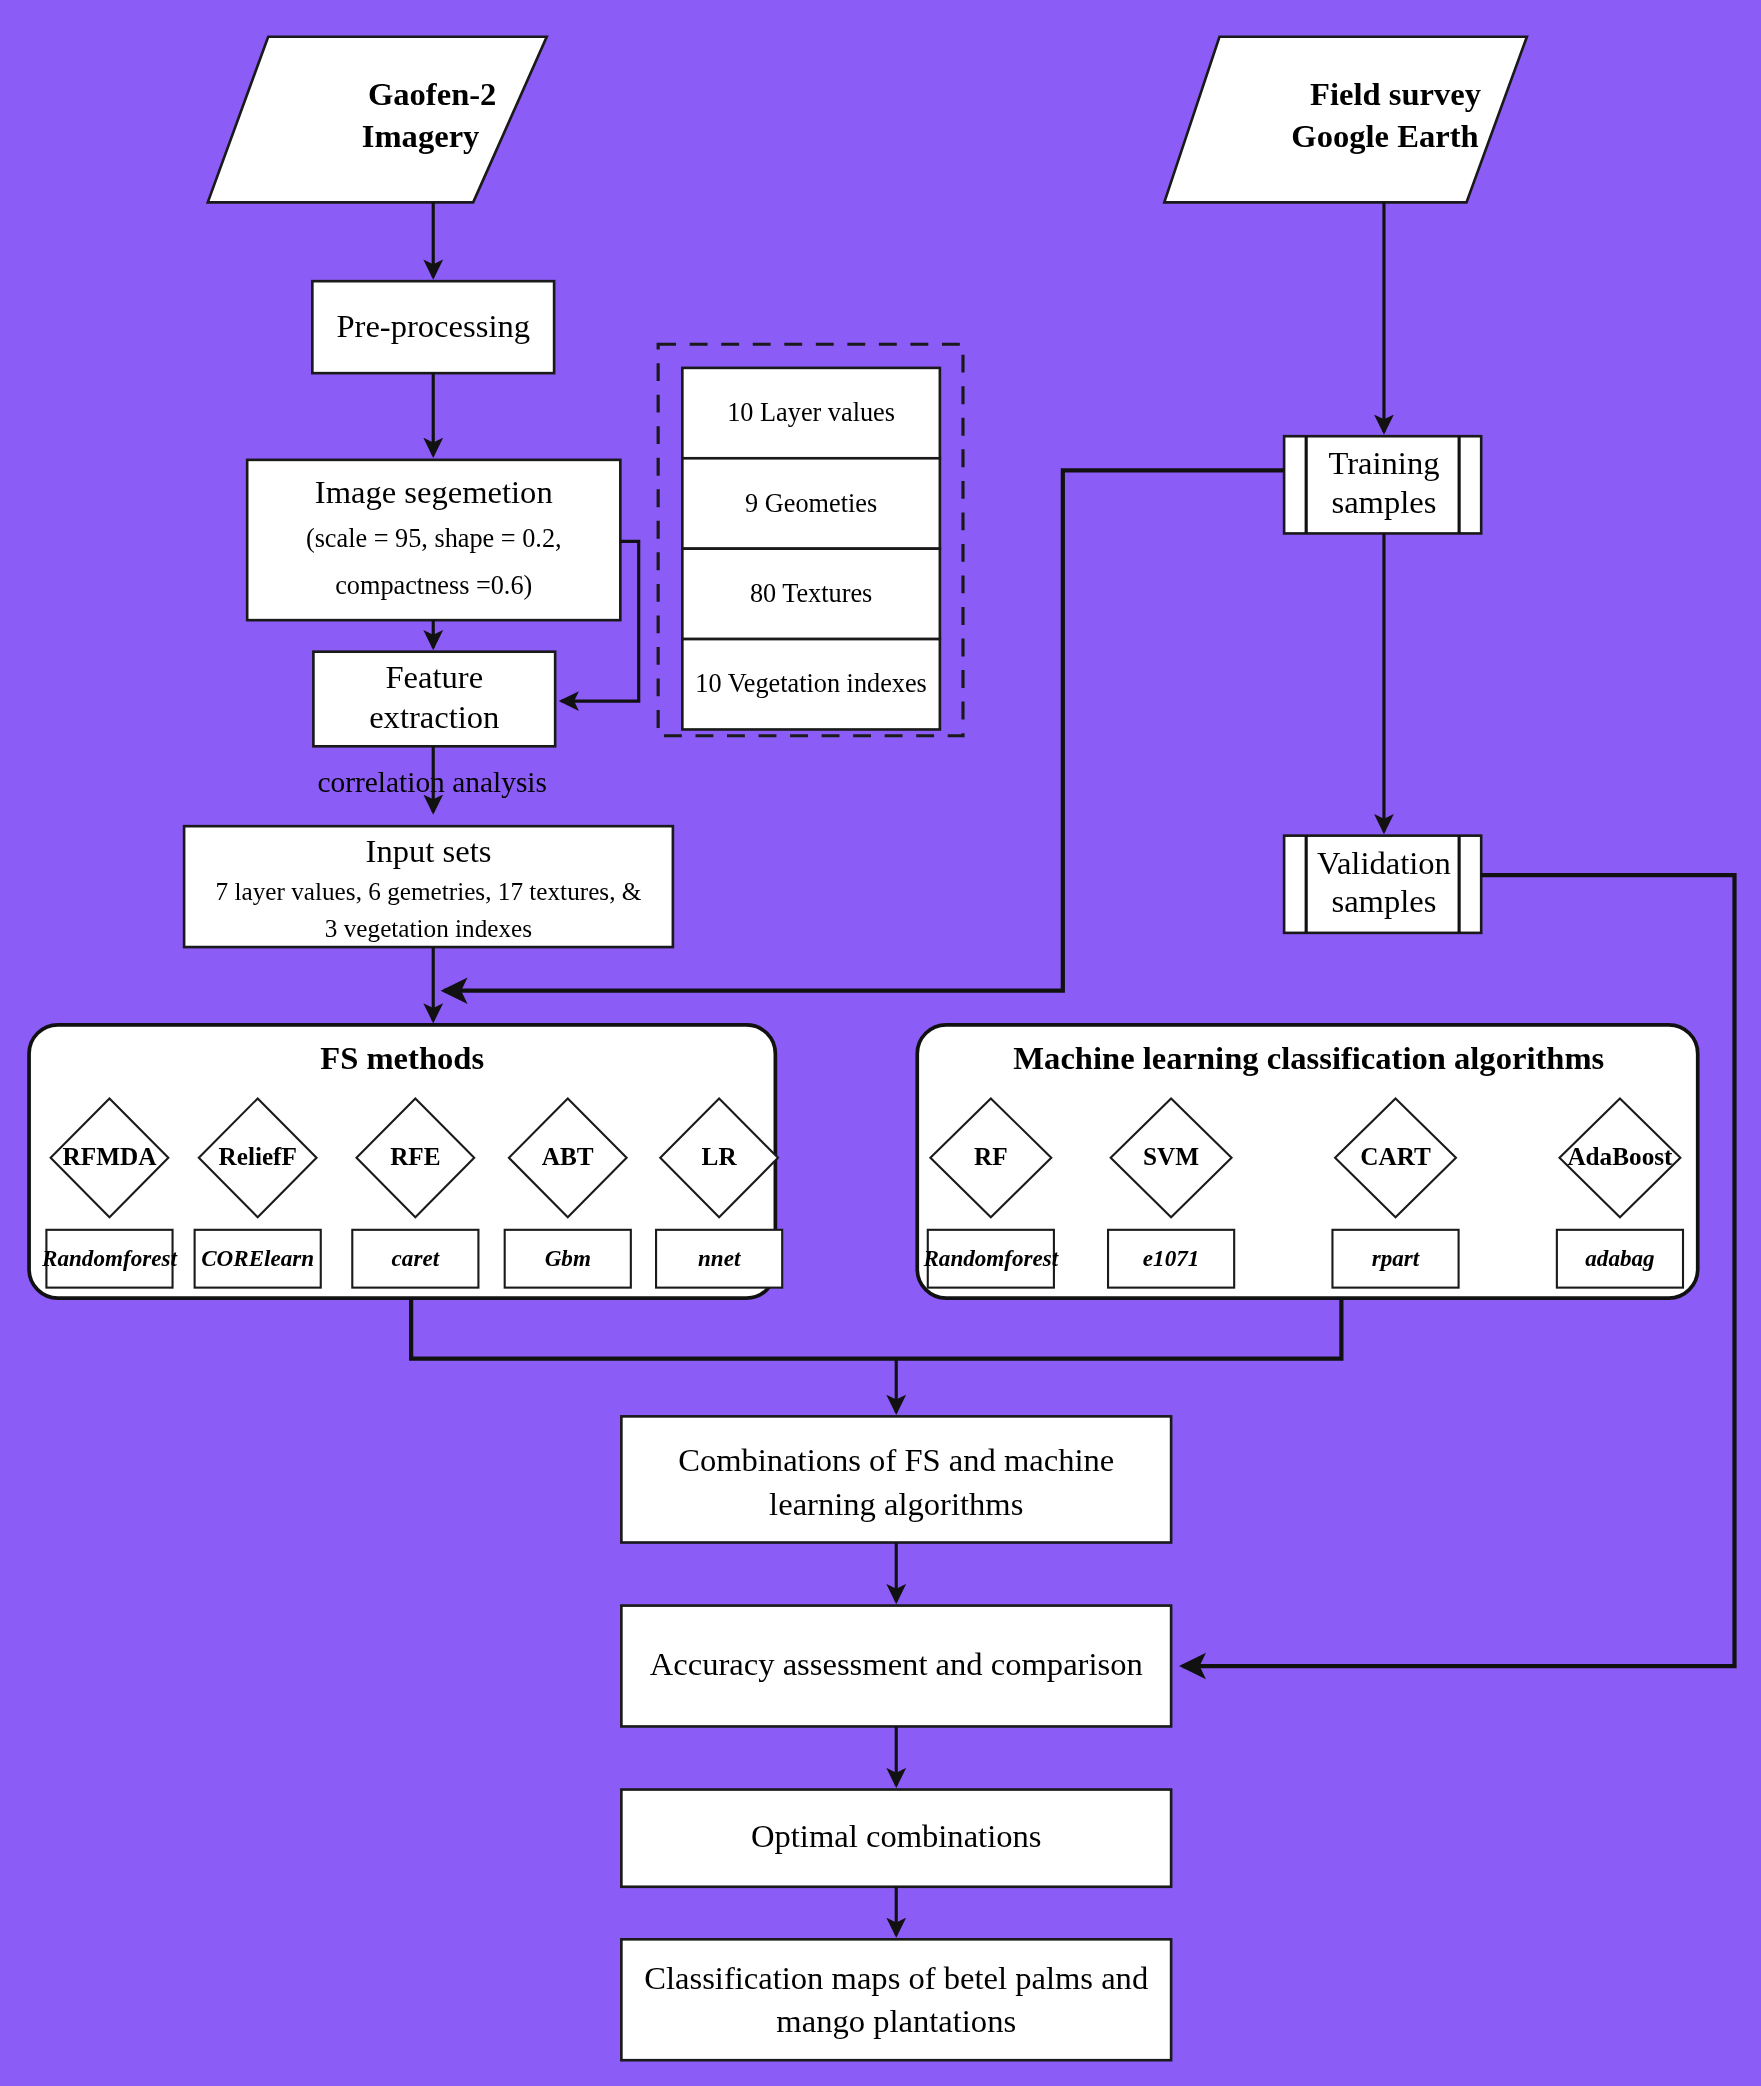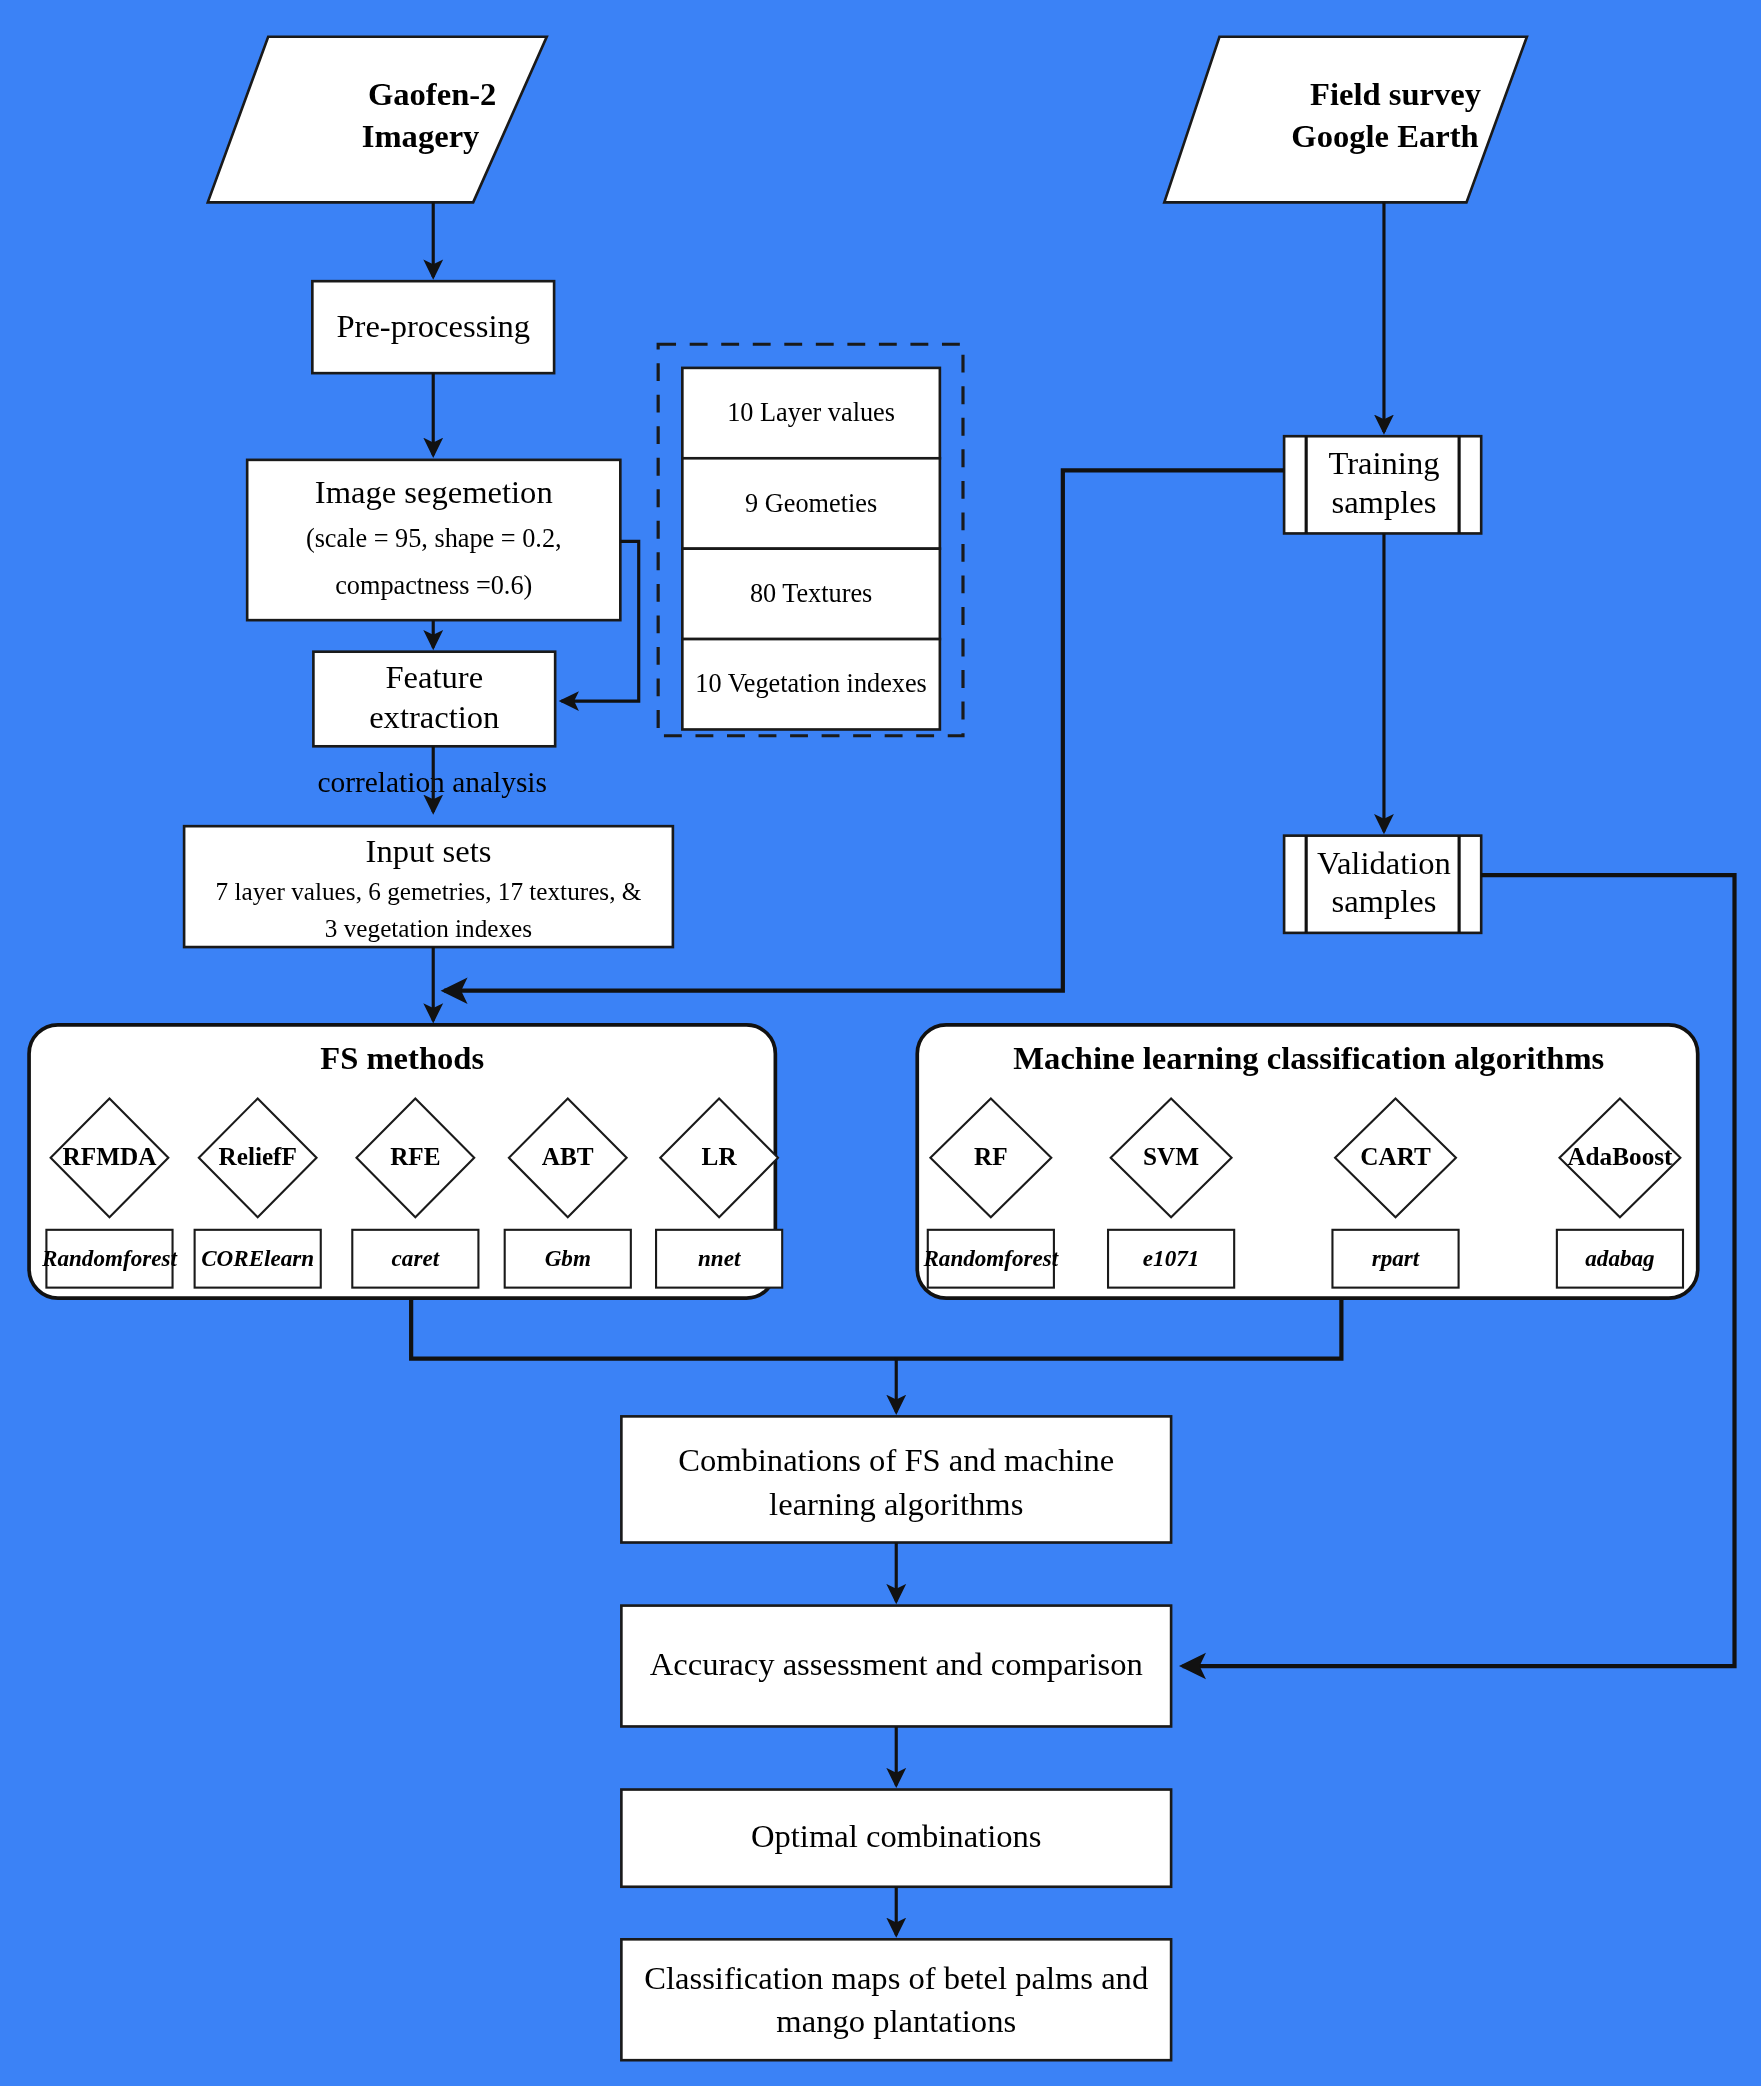--- a/index.html
+++ b/index.html
@@ -1,17 +1,17 @@
 <!DOCTYPE html>
 <html style="font-size:8.4px"><head>
 <meta charset="utf-8">
 <style>
   html,body{margin:0;padding:0;background:#ffffff;}
   body{font-family:"Liberation Serif", serif;}
-  #stage{position:relative;width:1762px;height:2087px;background:#3b82f6;overflow:hidden;}
+  #stage{position:relative;width:1762px;height:2087px;background:#8b5cf6;overflow:hidden;}
   svg#flow{position:absolute;top:0;left:0;width:1762px;height:2087px;}
   .shp{fill:#ffffff;stroke:#1a1a1a;stroke-width:5;}
   .shp-thin{fill:#ffffff;stroke:#1a1a1a;stroke-width:4;}
   .shp-dash{fill:none;stroke:#1a1a1a;stroke-width:6;stroke-dasharray:34 26;}
   .grp{fill:#ffffff;stroke:#111;stroke-width:7;}
   .conn{fill:none;stroke:#111;stroke-width:6;}
   .conn-thick{fill:none;stroke:#111;stroke-width:8;}
   .lbl{font-family:"Liberation Serif", serif;fill:#000;text-anchor:middle;dominant-baseline:middle;}
   .t-para{font-size:62px;font-weight:bold;}
   .t-proc{font-size:62px;}

